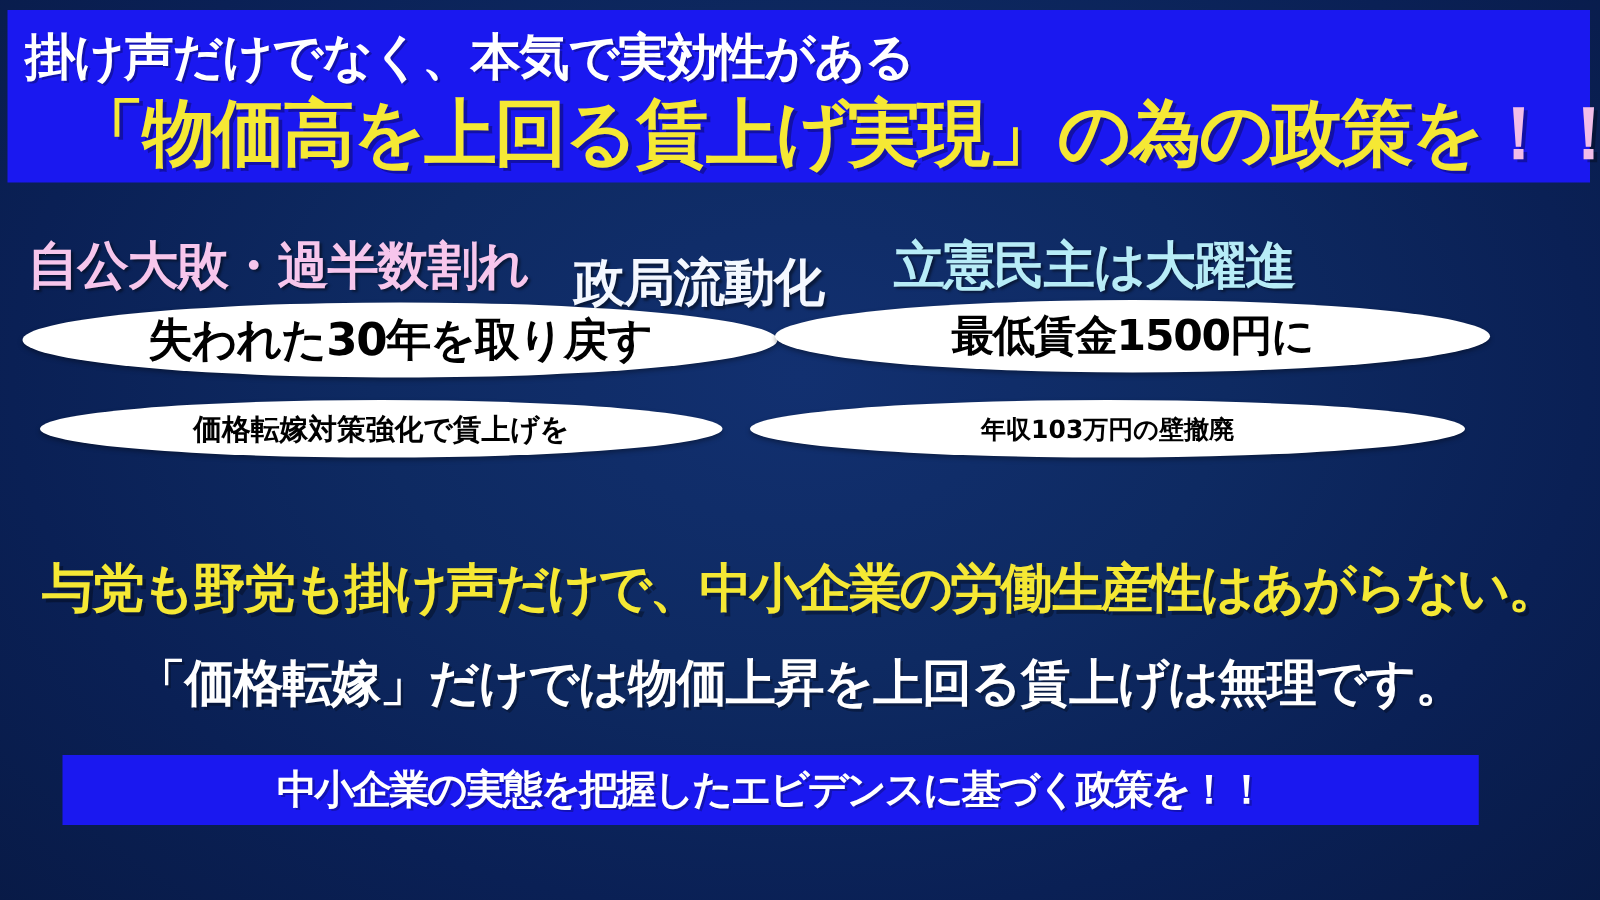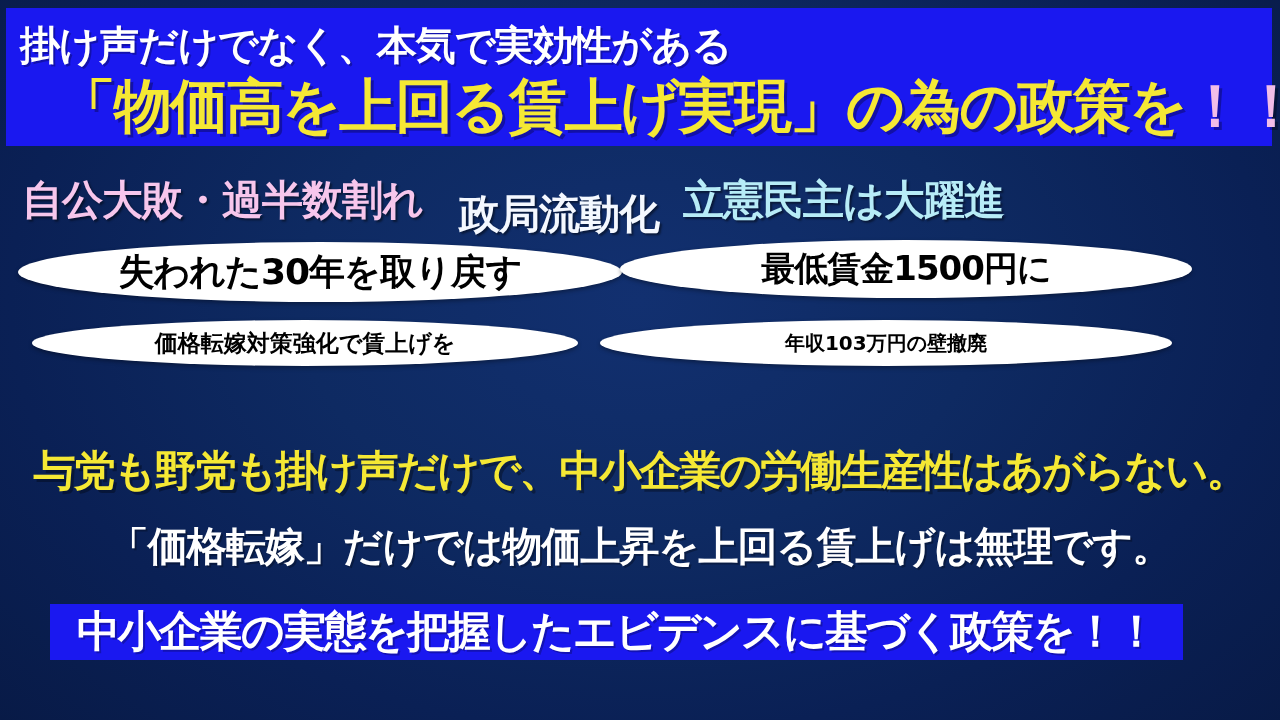--- a/index.html
+++ b/index.html
@@ -30,27 +30,27 @@
   #header-line2{
     position:absolute;left:52px;top:60px;
     font-size:58px;font-weight:700;letter-spacing:-2px;
     white-space:nowrap;
   }
   #header-line2 .y{color:#f5e834;text-shadow:3px 3px 0 rgba(0,0,0,.30);}
   #header-line2 .bangs{color:#f2bde8;text-shadow:3px 3px 0 rgba(0,0,0,.30);}
 
   
   #headings{
-    position:absolute;left:0;top:172px;width:1280px;height:56px;
+    position:absolute;left:0;top:184px;width:1280px;height:56px;
     display:flex;align-items:center;
     font-size:41px;font-weight:700;letter-spacing:-1px;white-space:nowrap;
   }
   #headings .h-pink{color:#f7c6ec;margin-left:22px;text-shadow:2px 2px 2px rgba(0,0,0,.45);}
   #headings .h-white{color:#f4f8ff;margin-left:36px;text-shadow:2px 2px 2px rgba(0,0,0,.45);margin-top:29px;}
-  #headings .h-cyan{color:#b7ecf7;margin-left:24px;text-shadow:2px 2px 2px rgba(0,0,0,.45);}
+  #headings .h-cyan{color:#b7ecf7;margin-left:56px;text-shadow:2px 2px 2px rgba(0,0,0,.45);}
 
   
   .ellipse{
     position:absolute;
     background:#ffffff;border-radius:50%;
     display:flex;align-items:center;justify-content:center;
     color:#000000;font-weight:700;white-space:nowrap;
     box-shadow:0 2px 4px rgba(0,0,0,.35);
   }
   #ellipse-left-1{left:18px;top:242px;width:604px;height:60px;font-size:36px;letter-spacing:-1px;}
@@ -68,21 +68,21 @@
     position:absolute;left:0;top:519px;width:1280px;text-align:center;
     color:#ffffff;font-size:40px;font-weight:700;letter-spacing:-1px;white-space:nowrap;
     text-shadow:2px 2px 0 rgba(0,0,0,.28);
   }
   #bottom-banner{
     position:absolute;left:50px;top:604px;width:1133px;height:56px;
     background:#1a18f0;
     display:flex;align-items:center;justify-content:center;
   }
   #bottom-banner-text{
-    color:#ffffff;font-size:43px;font-weight:700;letter-spacing:-2px;white-space:nowrap;
+    color:#ffffff;font-size:32px;font-weight:700;letter-spacing:-2px;white-space:nowrap;
     text-shadow:2px 2px 0 rgba(0,0,0,.25);
   }
 </style>
 </head>
 <body>
 
 <div id="stage">
 
   <div id="header-banner">
     <div id="header-line1">掛け声だけでなく、本気で実効性がある</div>

